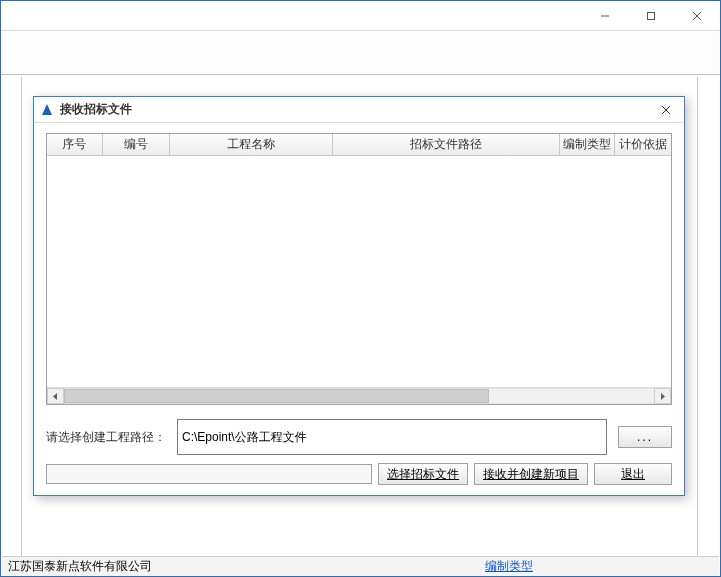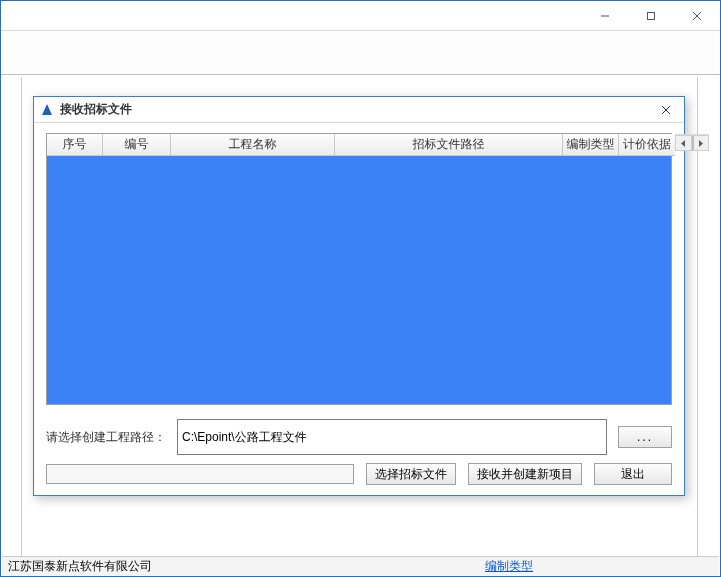--- a/index.html
+++ b/index.html
@@ -69,23 +69,23 @@
     .dlg-close {
       width:28px; height:20px; display:flex; align-items:center; justify-content:center;
       color:#333; cursor:pointer;
     }
 
     .dlg-body { flex:1; position:relative; padding:10px 12px; display:flex; flex-direction:column; }
 
     .grid-wrap {
       flex:1;
       border:1px solid #a0a0a0;
-      display:flex; flex-direction:row;
+      display:flex; flex-direction:column;
       min-height:0;
-      background:#3b82f6;
+      background:#4c1d95;
     }
     .grid-header {
       display:flex; height:22px;
     }
     .grid-header .col {
       border-right:1px solid #c8c8c8;
       border-bottom:1px solid #c8c8c8;
       background: linear-gradient(#fdfdfd,#ececec);
       display:flex; align-items:center; justify-content:center;
       font-size:12px; color:#333;
@@ -118,21 +118,21 @@
       background:linear-gradient(#fdfdfd,#e7e7e7);
       border:1px solid #a0a0a0;
       font-family:inherit; font-size:12px;
       padding:0 8px;
       cursor:pointer;
       white-space:nowrap;
     }
     .browse-btn { min-width:54px; letter-spacing:2px;}
 
     .button-row {
-      display:flex; align-items:center; gap:12px; margin-top:8px;
+      display:flex; align-items:center; gap:6px; margin-top:8px;text-decoration:underline;
     }
     .progress-box {
       flex:1; height:20px; border:1px solid #a0a0a0; background:#f7f7f7;
     }
     .action-btn { min-width:78px; }
     .action-btn.wide { min-width:108px; }
 
   </style>
 </head>
 <body>

